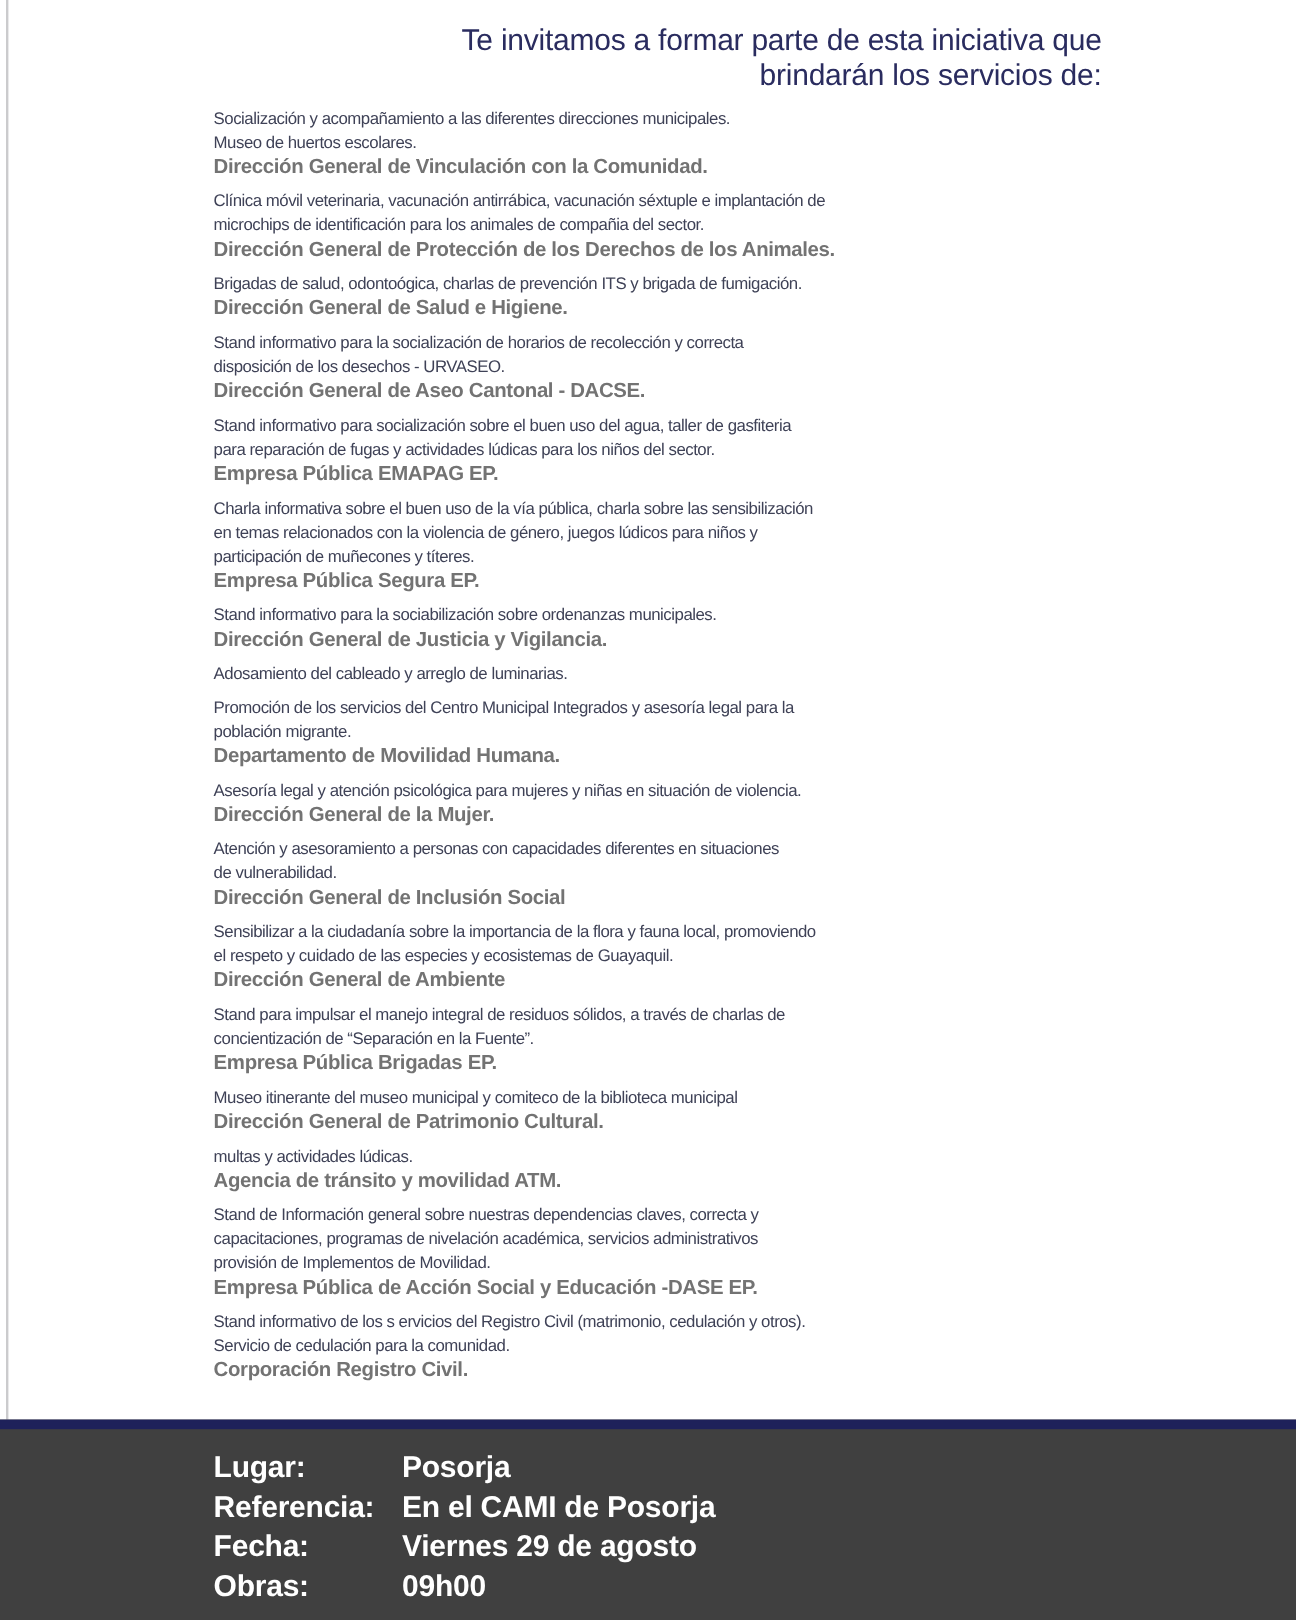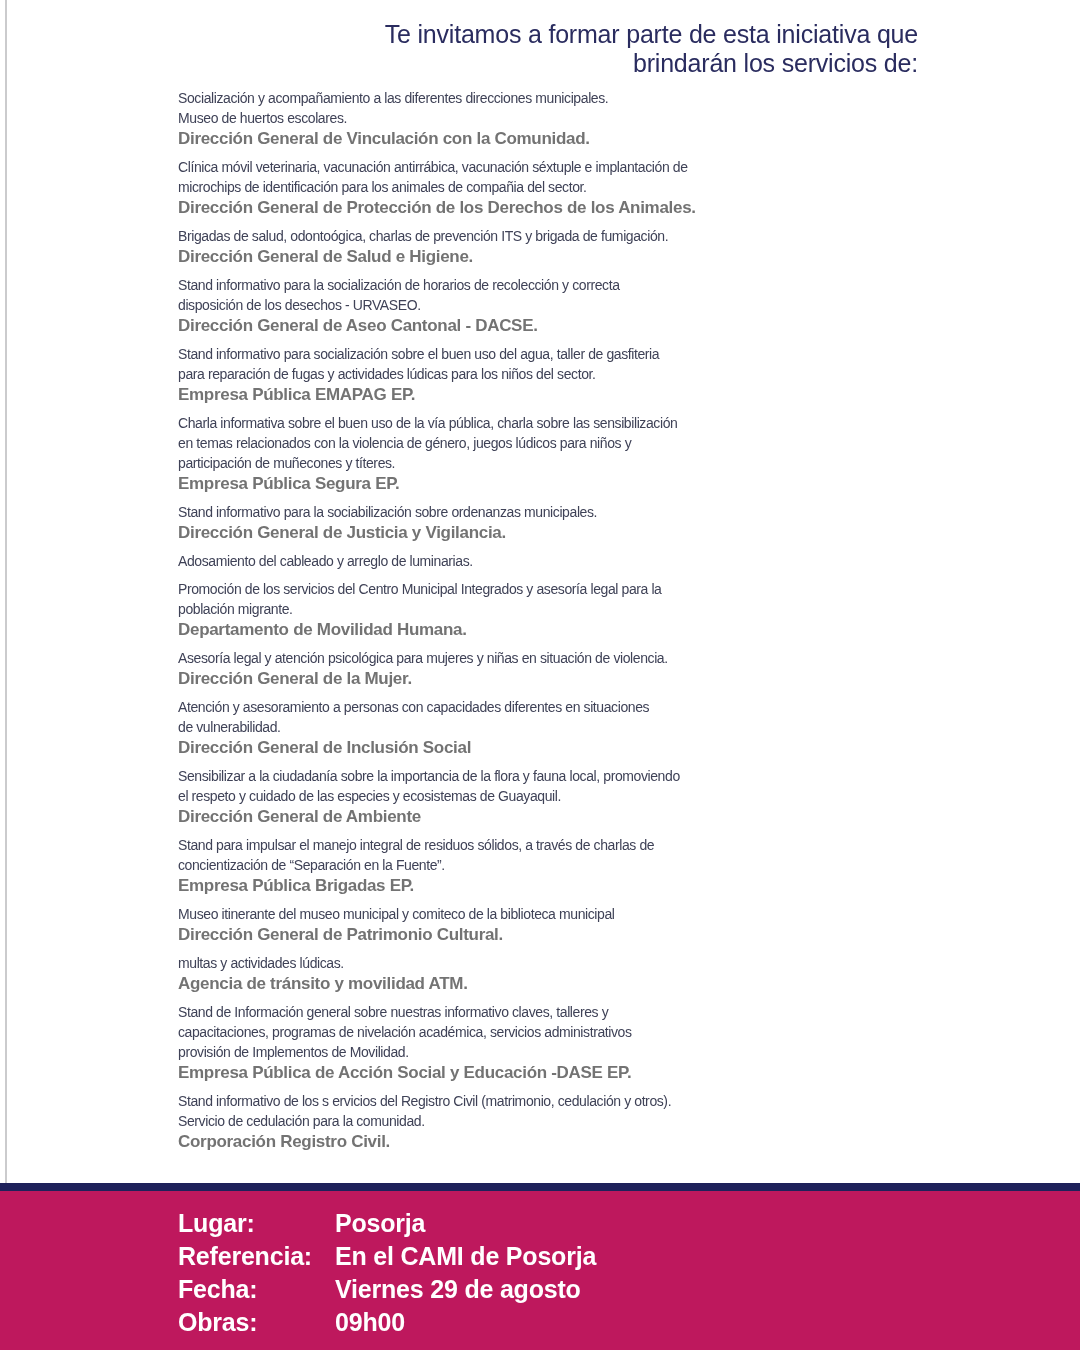--- a/index.html
+++ b/index.html
@@ -35,21 +35,21 @@
   }
   .dept{
     font-size:17px;line-height:21px;
     font-weight:bold;color:#737373;
     letter-spacing:-0.3px;
     white-space:nowrap;
   }
   .footer{
     position:absolute;left:0;top:1183px;
     width:1080px;height:167px;
-    background:#be185d;
+    background:#404040;
     border-top:8px solid #1e215a;
     box-sizing:border-box;
   }
   .footer-rows{
     padding:16px 0 0 178px;
   }
   .frow{
     display:flex;
     font-size:25px;font-weight:bold;
     line-height:33px;color:#ffffff;
@@ -132,21 +132,21 @@
       </div>
       <div class="group">
         <div class="desc">Museo itinerante del museo municipal y comiteco de la biblioteca municipal</div>
         <div class="dept">Dirección General de Patrimonio Cultural.</div>
       </div>
       <div class="group">
         <div class="desc">multas y actividades lúdicas.</div>
         <div class="dept">Agencia de tránsito y movilidad ATM.</div>
       </div>
       <div class="group">
-        <div class="desc">Stand de Información general sobre nuestras informativo claves, talleres y</div>
+        <div class="desc">Stand de Información general sobre nuestras dependencias claves, correcta y</div>
         <div class="desc">capacitaciones, programas de nivelación académica, servicios administrativos</div>
         <div class="desc">provisión de Implementos de Movilidad.</div>
         <div class="dept">Empresa Pública de Acción Social y Educación -DASE EP.</div>
       </div>
       <div class="group">
         <div class="desc">Stand informativo de los s  ervicios del Registro Civil (matrimonio, cedulación y otros).</div>
         <div class="desc">Servicio de cedulación para la comunidad.</div>
         <div class="dept">Corporación Registro Civil.</div>
       </div>
     </div>

